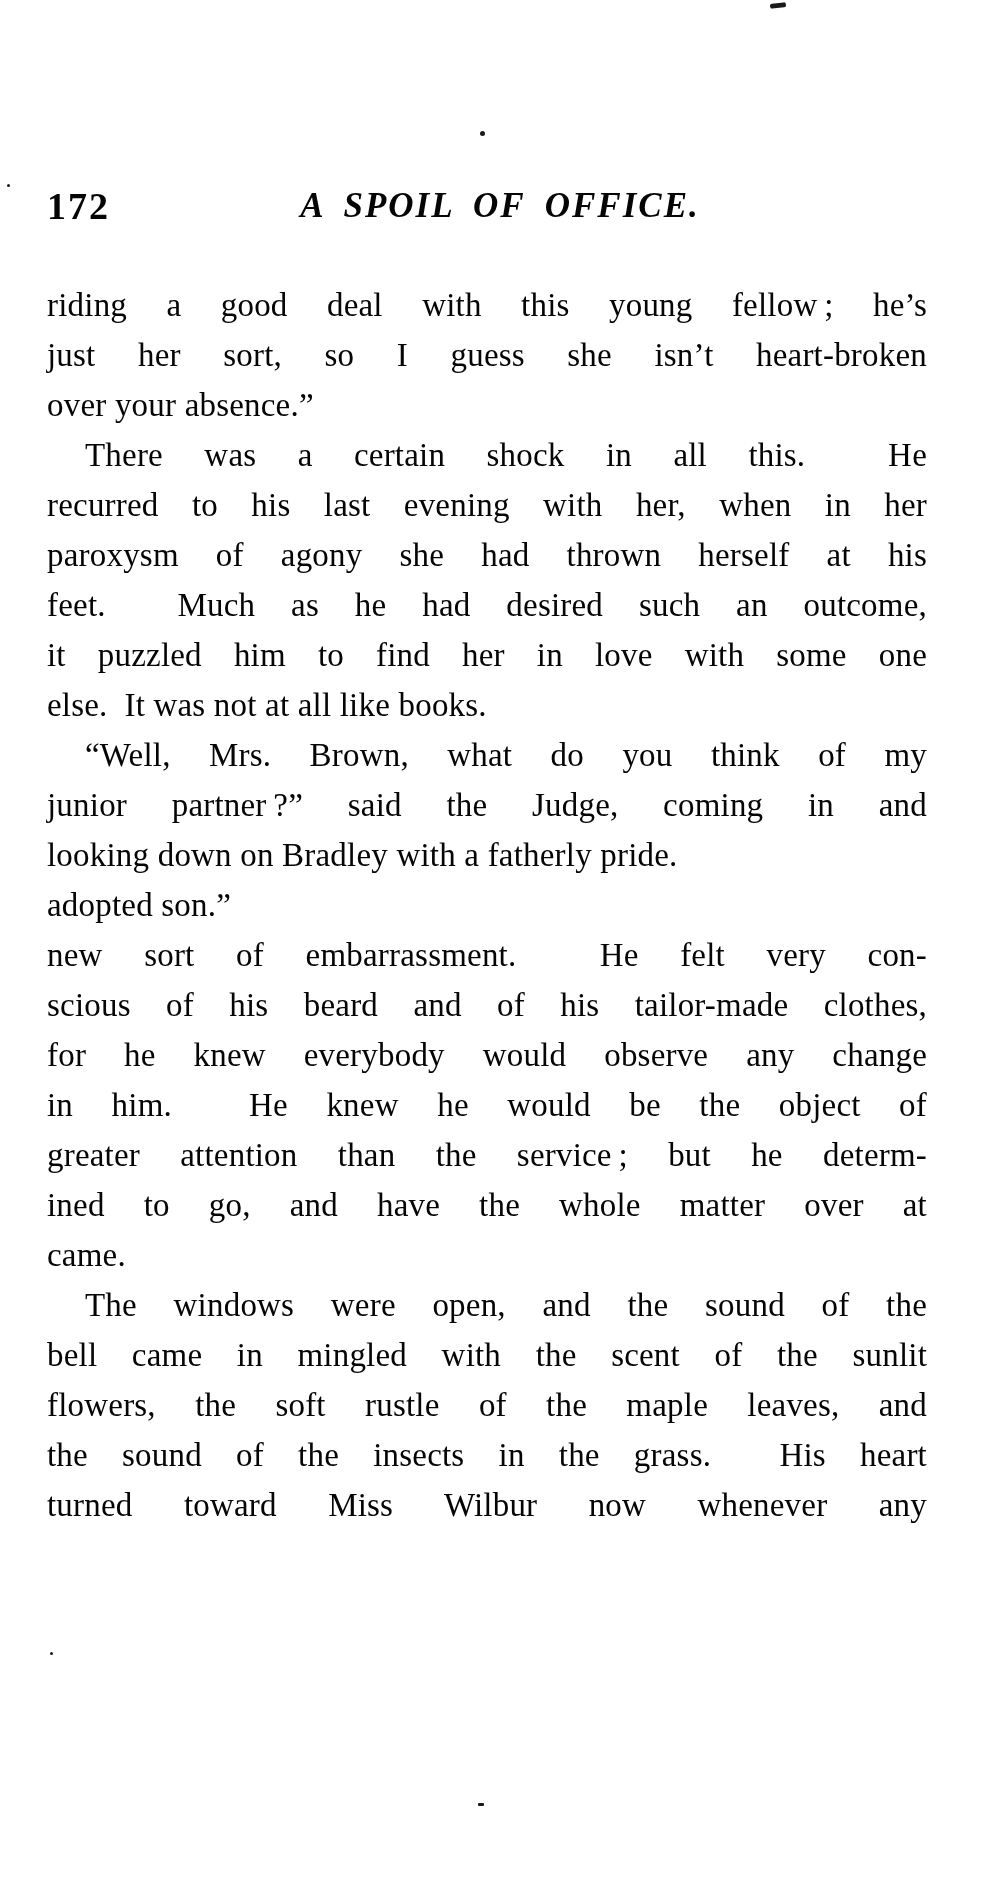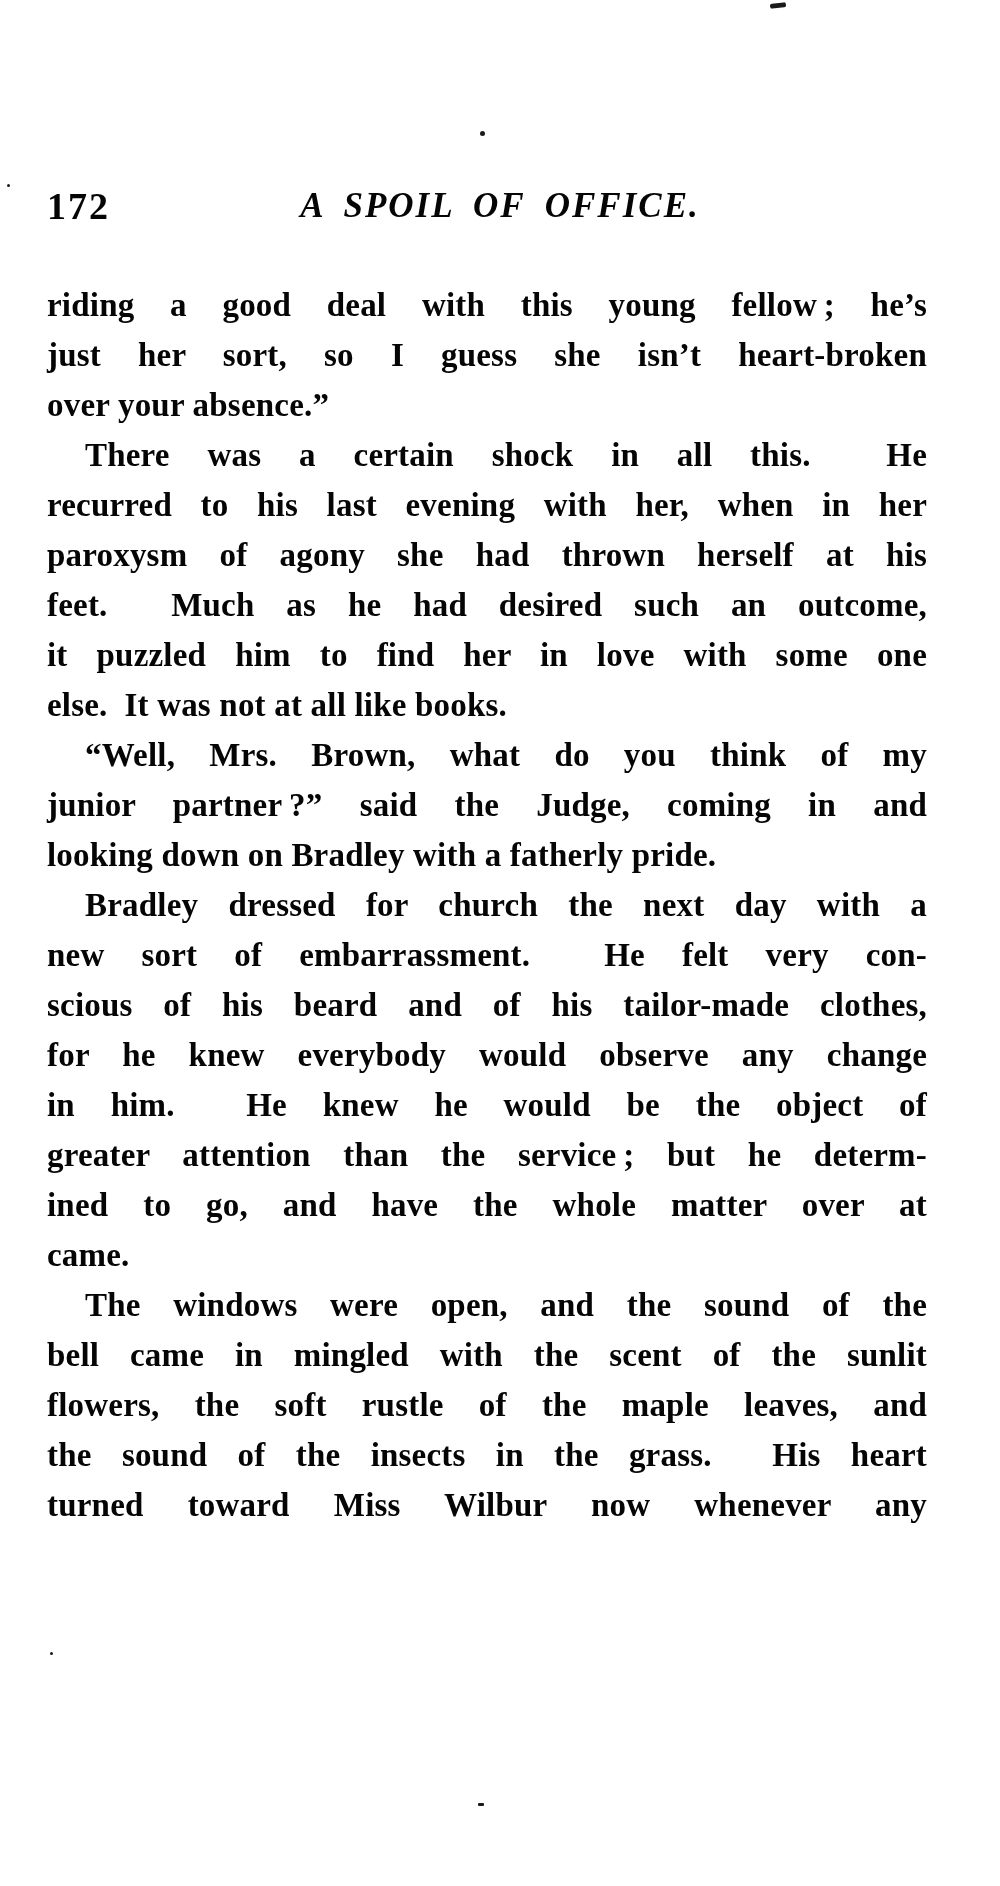--- a/index.html
+++ b/index.html
@@ -52,21 +52,20 @@
 
   
   .text-block {
     position: absolute;
     top: 280px;
     left: 47px;
     width: 880px;
     font-size: 33px;
     line-height: 50px;
     letter-spacing: 0.2px;
-    font-weight: bold;
   }
   .line {
     text-align: left;
     white-space: normal;
   }
   .line.just {
     text-align: justify;
     text-align-last: justify;
     text-justify: inter-word;
   }
@@ -126,21 +125,21 @@
       <div class="line">over your absence.”</div>
       <div class="line just indent">There was a certain shock in all this.&nbsp; He</div>
       <div class="line just">recurred to his last evening with her, when in her</div>
       <div class="line just">paroxysm of agony she had thrown herself at his</div>
       <div class="line just">feet.&nbsp; Much as he had desired such an outcome,</div>
       <div class="line just">it puzzled him to find her in love with some one</div>
       <div class="line">else.&nbsp; It was not at all like books.</div>
       <div class="line just indent">“Well, Mrs. Brown, what do you think of my</div>
       <div class="line just">junior partner ?” said the Judge, coming in and</div>
       <div class="line">looking down on Bradley with a fatherly pride.</div>
-      <div class="line just indent">Bradley dressed for church the next day with a</div>
+      <div class="line">adopted son.”</div>
       <div class="line just">new sort of embarrassment.&nbsp; He felt very con-</div>
       <div class="line just">scious of his beard and of his tailor-made clothes,</div>
       <div class="line just">for he knew everybody would observe any change</div>
       <div class="line just">in him.&nbsp; He knew he would be the object of</div>
       <div class="line just">greater attention than the service ; but he determ-</div>
       <div class="line just">ined to go, and have the whole matter over at</div>
       <div class="line">came.</div>
       <div class="line just indent">The windows were open, and the sound of the</div>
       <div class="line just">bell came in mingled with the scent of the sunlit</div>
       <div class="line just">flowers, the soft rustle of the maple leaves, and</div>

